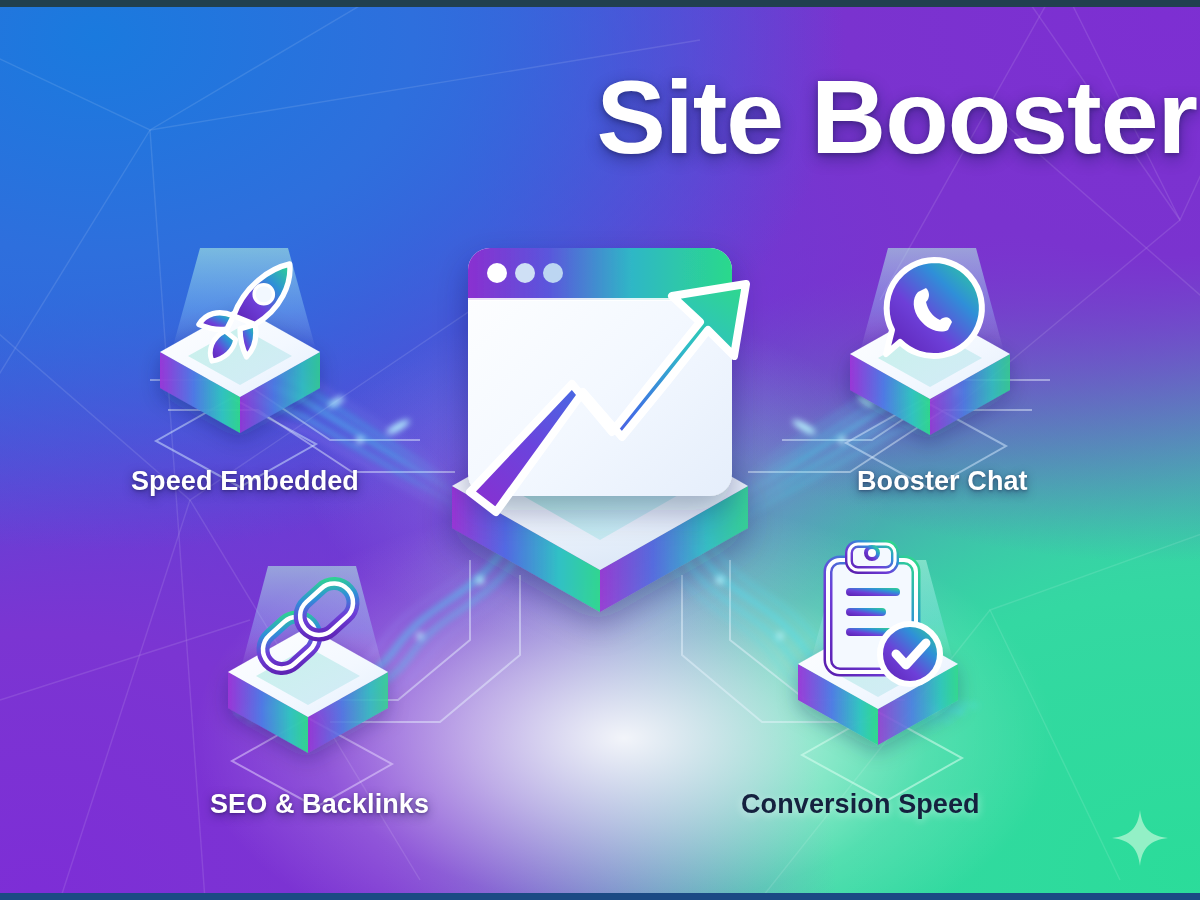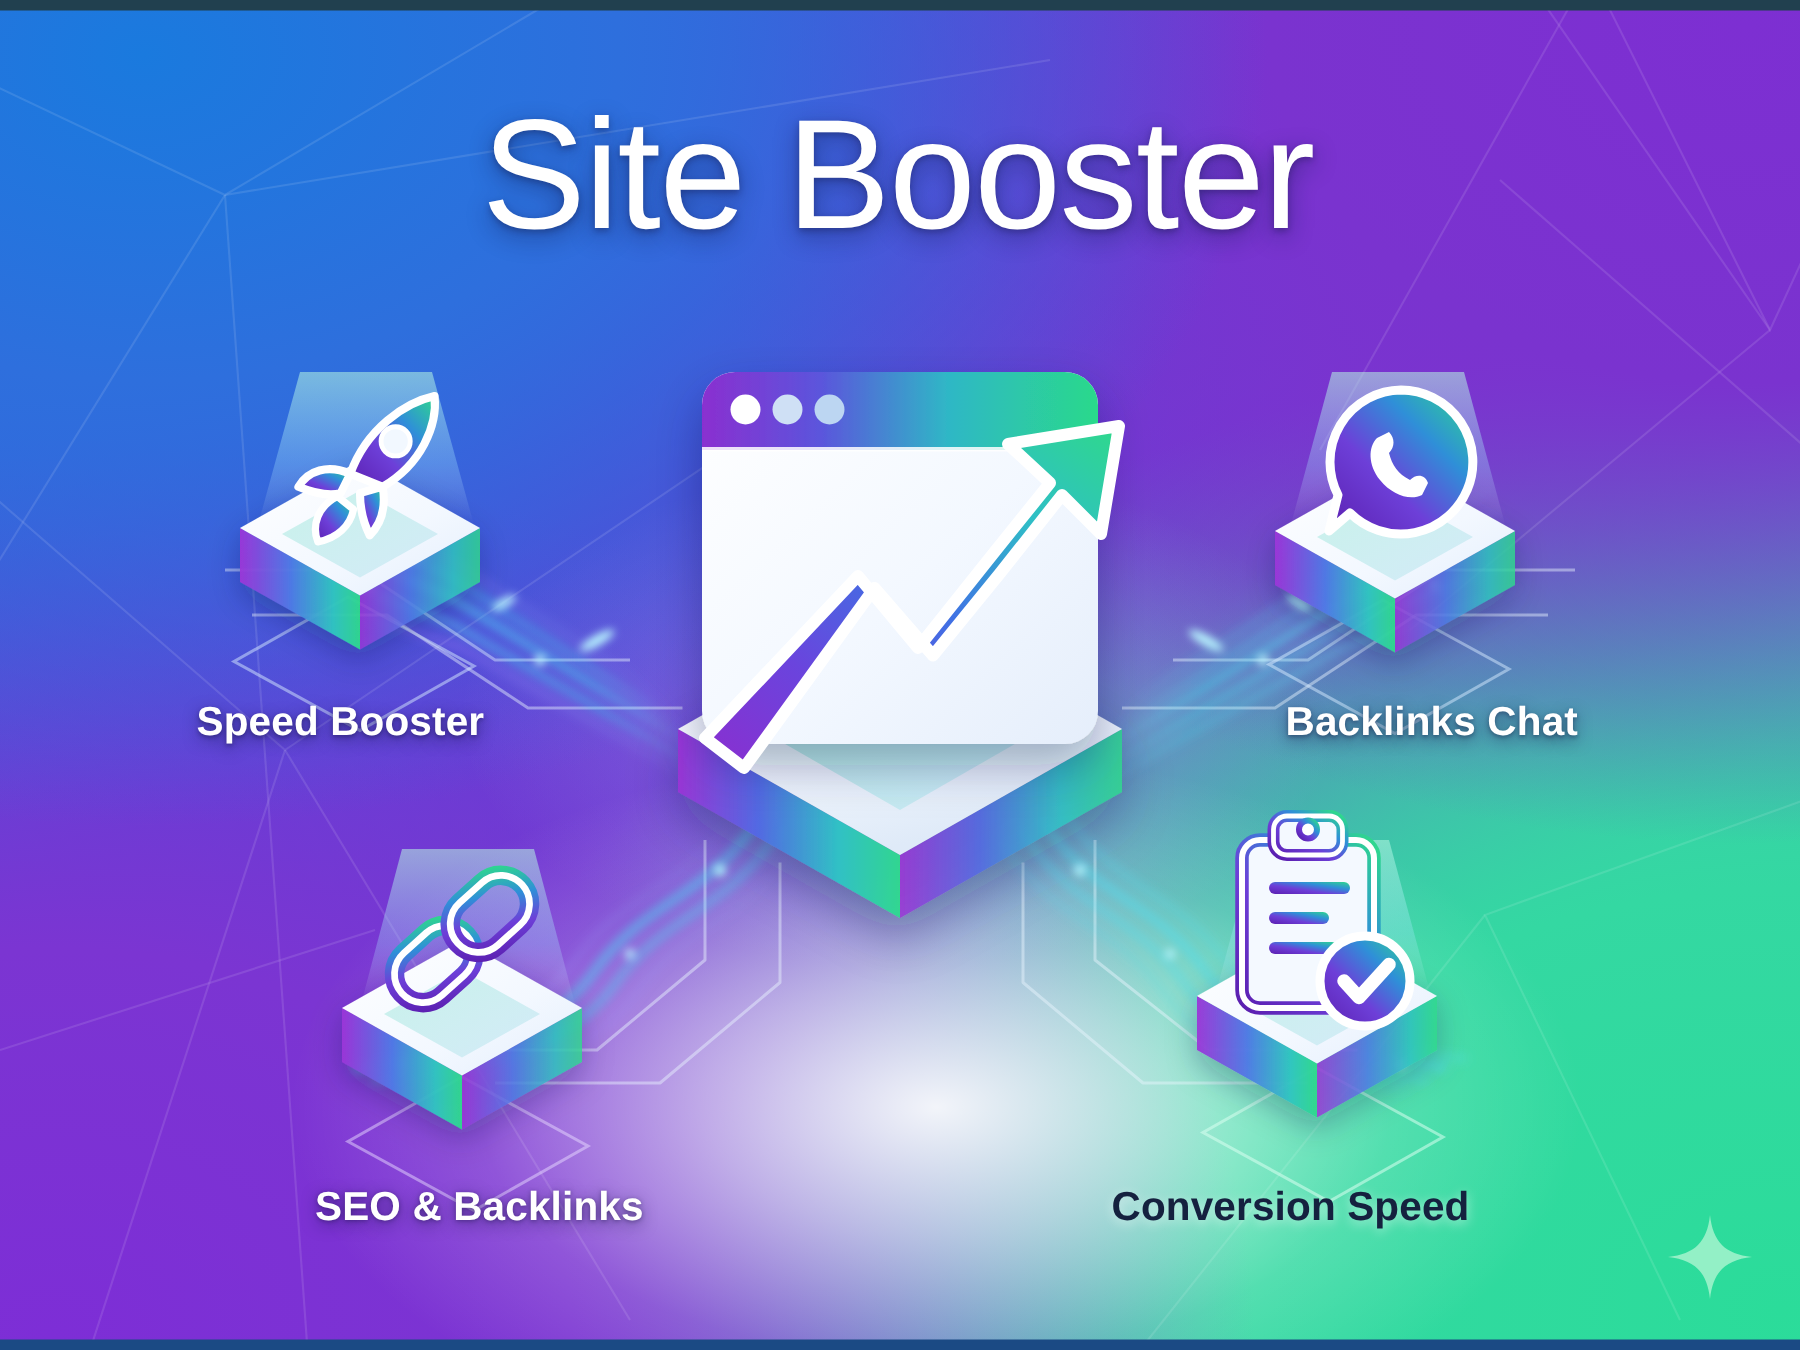--- a/index.html
+++ b/index.html
@@ -44,22 +44,22 @@
 
   
   .bg-mesh{ position:absolute; inset:0; opacity:.36; }
 
   
   .layer{ position:absolute; inset:0; }
 
   
   .title{
     position:absolute; top:58px; left:0; width:1197px;
-    text-align:center;
-    font-size:104px; font-weight:normal; letter-spacing:-1px;
+    text-align:right;
+    font-size:104px; font-weight:bold; letter-spacing:-1px;
     color:#ffffff;
     text-shadow:0 5px 16px rgba(16,24,80,.45), 0 2px 4px rgba(20,20,60,.35);
     z-index:40;
   }
 
   
   .node-label{
     position:absolute; z-index:45;
     font-size:27px; font-weight:bold; white-space:nowrap;
     letter-spacing:.1px;
@@ -255,40 +255,40 @@
     </g>
 
     <g transform="translate(240,318) scale(1.08)">
       <path d="M-6 -2 C 4 -30, 28 -46, 46 -50 C 48 -32, 38 -8, 14 6 L -6 -2 Z" fill="url(#icon-grad)" stroke="#ffffff" stroke-width="5" stroke-linejoin="round"></path>
       <path d="M-6 -2 C -20 -8, -32 -4, -38 6 C -28 10, -20 12, -12 10 Z" fill="url(#icon-grad)" stroke="#ffffff" stroke-width="5" stroke-linejoin="round"></path>
       <path d="M14 6 C 16 18, 14 28, 6 36 C 2 28, 0 18, 0 10 Z" fill="url(#icon-grad)" stroke="#ffffff" stroke-width="5" stroke-linejoin="round"></path>
       <circle cx="22" cy="-22" r="9" fill="#f2f8ff" stroke="#ffffff" stroke-width="3"></circle>
       <path d="M-14 12 C -26 18, -30 30, -26 40 C -14 38, -6 30, -4 20 Z" fill="url(#icon-grad)" stroke="#ffffff" stroke-width="4.5" stroke-linejoin="round"></path>
     </g>
   </svg>
-  <div class="node-label light" id="label-speed">Speed Booster</div>
+  <div class="node-label light" id="label-speed">Speed Embedded</div>
 
   <svg class="layer" viewBox="0 0 1200 900" preserveAspectRatio="none">
     <path d="M888 248 L976 248 L1004 352 L860 352 Z" fill="url(#beam)"></path>
     <path d="M922 400 L1006 446 L930 489 L846 443 Z" fill="none" stroke="#d7ecff" stroke-opacity=".5" stroke-width="2"></path>
 
     <g filter="url(#isoShadow)">
       <path d="M850 354 L930 399 L930 435 L850 390 Z" fill="url(#plat-edge)" opacity=".95"></path>
       <path d="M930 399 L1010 354 L1010 390 L930 435 Z" fill="url(#plat-edge)" opacity=".82"></path>
       <path d="M930 309 L1010 354 L930 399 L850 354 Z" fill="url(#plat-top)"></path>
       <path d="M930 329 L982 358 L930 387 L878 358 Z" fill="url(#plat-inset)" opacity=".85"></path>
     </g>
 
     <g transform="translate(934,308)">
       <path d="M0 -48 A 48 48 0 1 1 -34 34 L -48 46 L -42 22 A 48 48 0 0 1 0 -48 Z" fill="url(#icon-grad)" stroke="#ffffff" stroke-width="6" stroke-linejoin="round"></path>
       <path d="M-16 -16 C -22 -10, -22 2, -14 12 C -6 22, 6 26, 14 22 L 18 14
                C 16 8, 10 8, 6 12 C -2 8, -6 2, -8 -6 C -4 -10, -4 -16, -8 -20 L -16 -16 Z" fill="#ffffff"></path>
     </g>
   </svg>
-  <div class="node-label light" id="label-chat">Backlinks Chat</div>
+  <div class="node-label light" id="label-chat">Booster Chat</div>
 
   <svg class="layer" viewBox="0 0 1200 900" preserveAspectRatio="none">
     <path d="M268 566 L356 566 L384 672 L240 672 Z" fill="url(#beam)"></path>
     <path d="M308 718 L392 764 L316 807 L232 761 Z" fill="none" stroke="#e8d9ff" stroke-opacity=".5" stroke-width="2"></path>
 
     <g filter="url(#isoShadow)">
       <path d="M228 672 L308 717 L308 753 L228 708 Z" fill="url(#plat-edge)" opacity=".95"></path>
       <path d="M308 717 L388 672 L388 708 L308 753 Z" fill="url(#plat-edge)" opacity=".82"></path>
       <path d="M308 627 L388 672 L308 717 L228 672 Z" fill="url(#plat-top)"></path>
       <path d="M308 647 L360 676 L308 705 L256 676 Z" fill="url(#plat-inset)" opacity=".85"></path>

